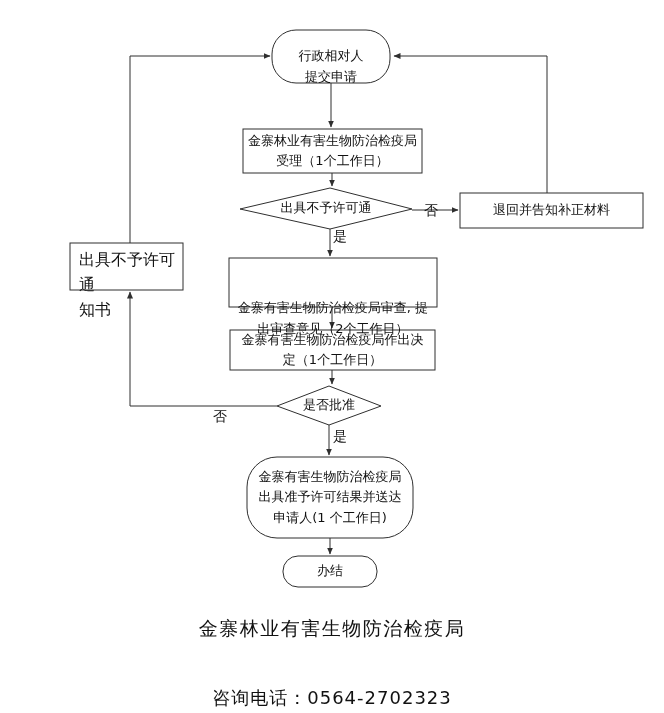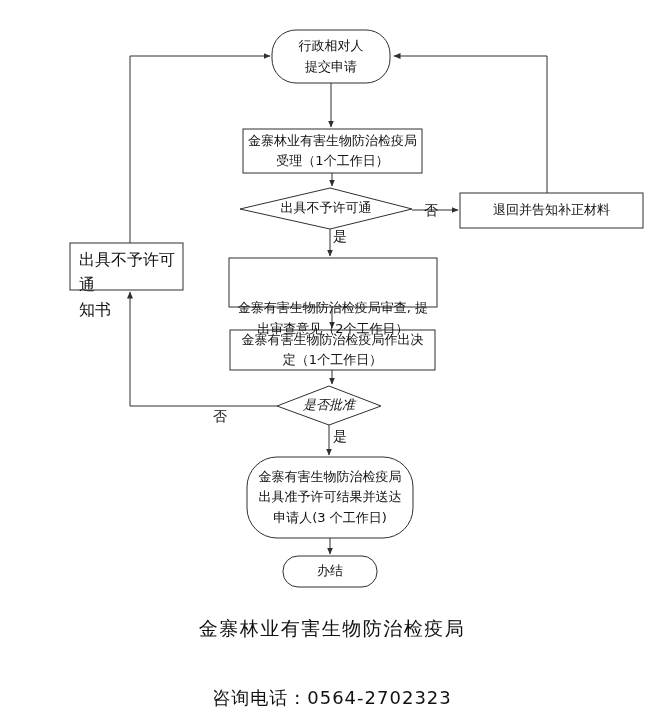--- a/index.html
+++ b/index.html
@@ -75,44 +75,44 @@
       <rect x="460" y="193" width="183" height="35"></rect>
       <rect x="229" y="258" width="208" height="49"></rect>
       <rect x="230" y="330" width="205" height="40"></rect>
       <polygon points="329,386 381,406 329,425 277,406"></polygon>
       <rect x="70" y="243" width="113" height="47"></rect>
       <rect x="247" y="457" width="166" height="81" rx="30" ry="30"></rect>
       <rect x="283" y="556" width="94" height="31" rx="15" ry="15"></rect>
     </g>
   </svg>
 
-  <div class="lbl" style="left:272px;top:30px;width:118px;height:53px;">行政相对人
+  <div class="lbl" style="left:272px;top:40px;width:118px;height:53px;">行政相对人
 提交申请</div>
 
   <div class="lbl" style="left:243px;top:129px;width:179px;height:44px;">金寨林业有害生物防治检疫局
 受理（1个工作日）</div>
 
   <div class="lbl" style="left:240px;top:188px;width:172px;height:41px;">出具不予许可通</div>
 
   <div class="lbl" style="left:460px;top:193px;width:183px;height:35px;">退回并告知补正材料</div>
 
   <div class="lbl" style="left:229px;top:258px;width:208px;height:49px;margin-top:36px;">金寨有害生物防治检疫局审查, 提
 出审查意见（2个工作日）</div>
 
   <div class="lbl" style="left:230px;top:330px;width:205px;height:40px;">金寨有害生物防治检疫局作出决
 定（1个工作日）</div>
 
-  <div class="lbl" style="left:277px;top:386px;width:104px;height:39px;font-style:italic;">是否批准</div>
+  <div class="lbl" style="left:277px;top:386px;width:104px;height:39px;">是否批准</div>
 
   <div class="lbl left-align" style="left:70px;top:243px;width:113px;height:47px;">出具不予许可通
 知书</div>
 
   <div class="lbl" style="left:247px;top:457px;width:166px;height:81px;">金寨有害生物防治检疫局
 出具准予许可结果并送达
-申请人(3 个工作日)</div>
+申请人(1 个工作日)</div>
 
   <div class="lbl" style="left:283px;top:556px;width:94px;height:31px;">办结</div>
 
   <span class="edge-lbl" style="left:424px;top:203px;">否</span>
   <span class="edge-lbl" style="left:333px;top:229px;">是</span>
   <span class="edge-lbl" style="left:213px;top:409px;">否</span>
   <span class="edge-lbl" style="left:333px;top:429px;">是</span>
 
   <div class="footer-line footer-org">金寨林业有害生物防治检疫局</div>
   <div class="footer-line footer-phone">咨询电话：0564-2702323</div>

